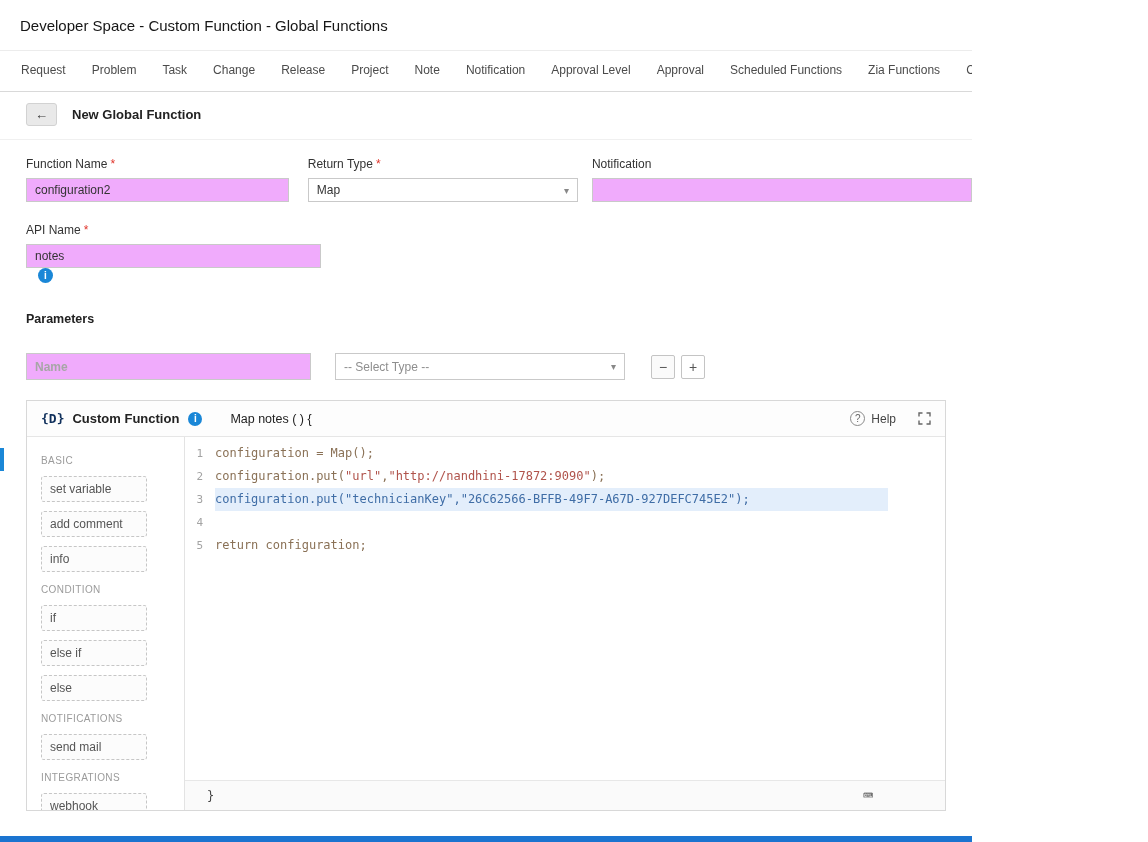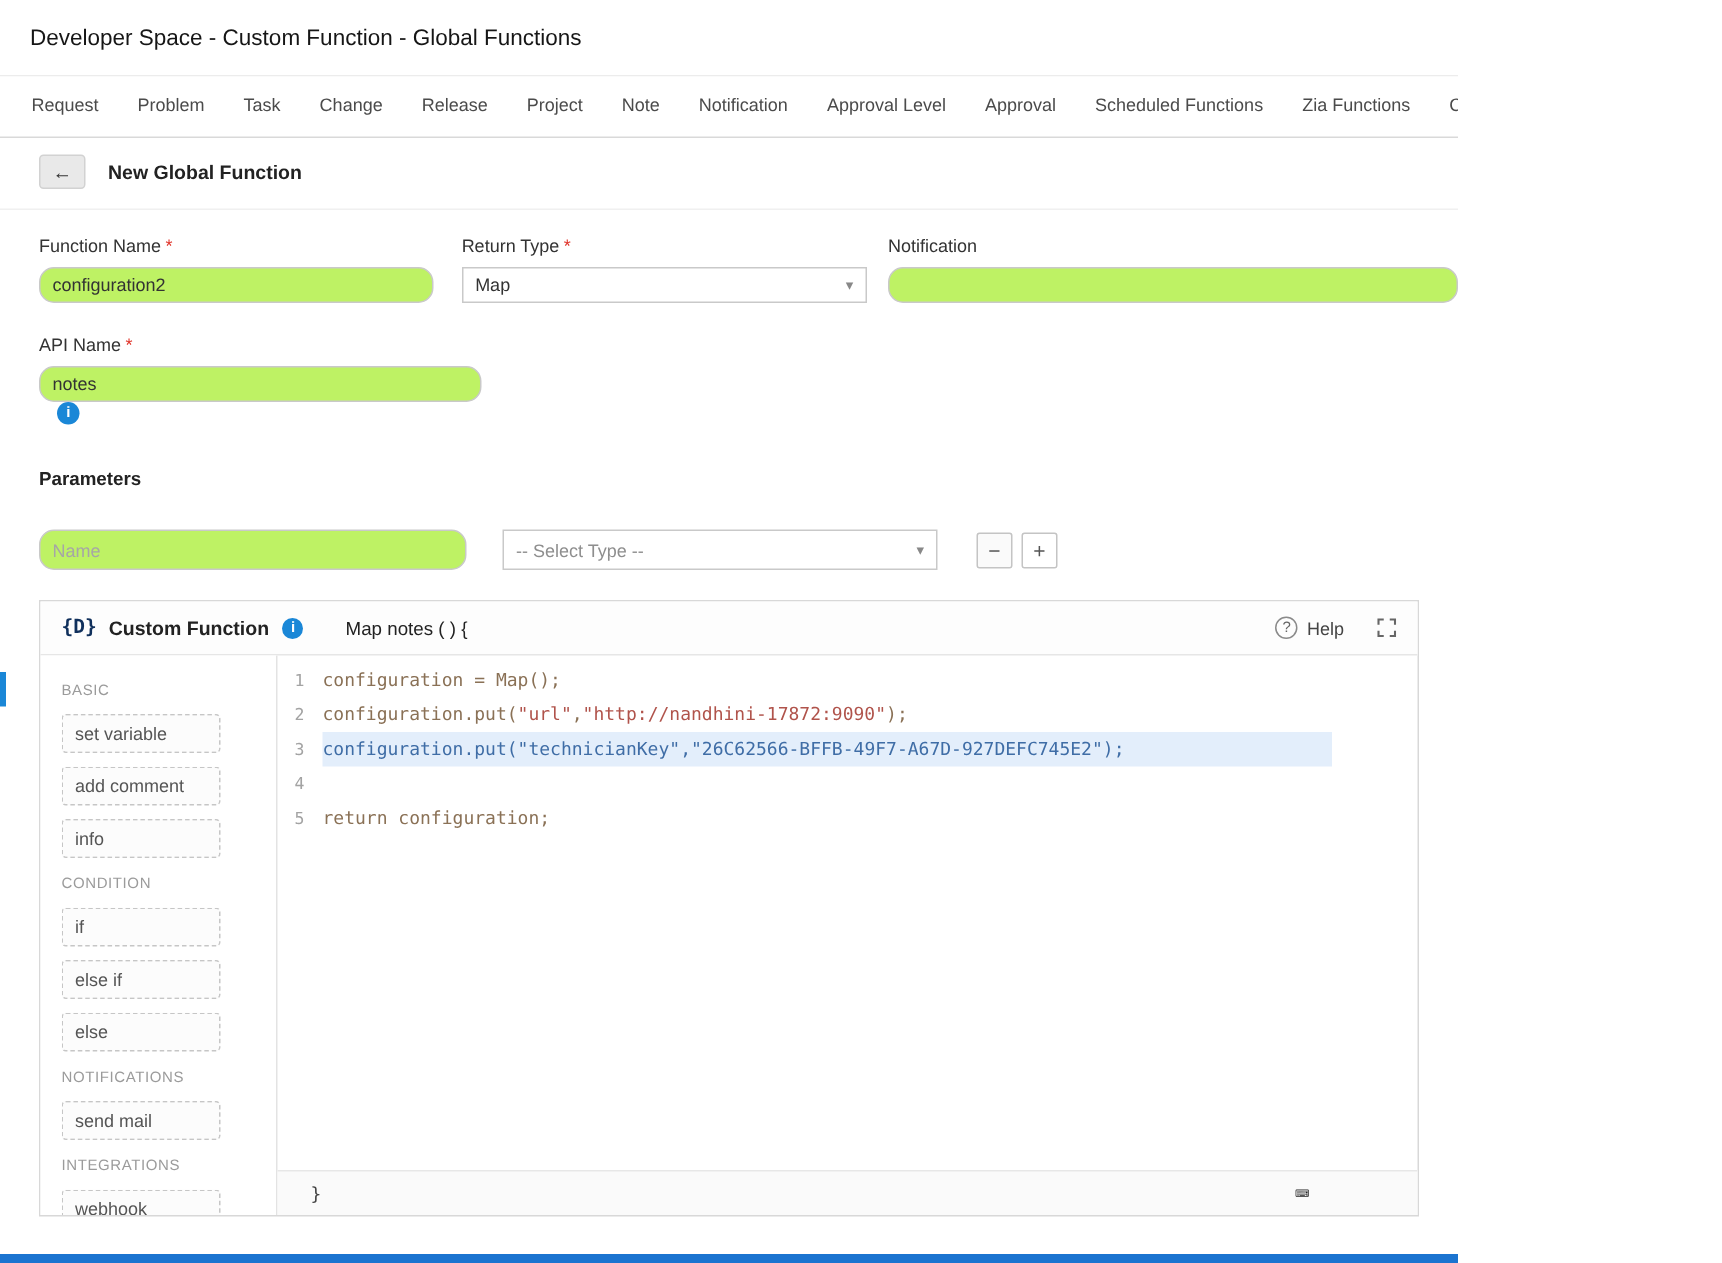--- a/index.html
+++ b/index.html
@@ -31,35 +31,35 @@
 
   
   .form { padding-left:26px; }
   .frow { display:flex; margin-top:17px; }
   .fg-fname { width:318px; }
   .fg-rtype { width:327px; margin-left:19px; }
   .fg-desc  { width:460px; margin-left:14px; }
   .flabel { font-size:12px; color:#333; margin-bottom:7px; display:block; }
   .req { color:#e0352b; margin-left:3px; }
   .tinput { height:24px; border:1px solid #c9c9c9; padding:0 8px; font-size:12px; color:#333;
-            width:100%; border-radius:10px; font-family:inherit; background:#bef264; }
+            width:100%; border-radius:0; font-family:inherit; background:#f0abfc; }
   .tinput::placeholder { color:#a6a6a6; }
   .select { height:24px; border:1px solid #c9c9c9; display:flex; align-items:center;
             justify-content:space-between; padding:0 8px; font-size:12px; color:#333;
             background:#fff; cursor:pointer; }
   .caret { color:#888; font-size:10px; }
   .apirow { display:flex; align-items:flex-start; margin-top:0;flex-direction:column; }
   .api-input { width:295px; }
   .info-icon { width:15px; height:15px; border-radius:50%; background:#1a87d7; color:#fff;
                font-size:10px; font-weight:bold; display:inline-flex; align-items:center;
                justify-content:center; margin-left:12px; cursor:pointer; flex:none; }
   .frow2 { margin-top:21px; }
   .params-label { margin-top:29px; font-size:12.5px; font-weight:bold; color:#222; }
   .param-row { margin-top:27px; display:flex; align-items:center; }
-  .param-name { width:285px; height:27px; }
+  .param-name { width:285px; height:27px;font-weight:bold; }
   .param-type { width:290px; height:27px; margin-left:24px; }
   .param-type .sel-text { color:#8e8e8e; }
   .sq-btn { width:24px; height:24px; border:1px solid #c4c4c4; border-radius:2px; background:#fff;
             color:#555; font-size:14px; line-height:1; cursor:pointer; }
   .sq-btn.minus { margin-left:26px; background:#fafafa; }
   .sq-btn.plus  { margin-left:6px; }
 
   
   .editor { margin:20px 26px 0; height:411px; border:1px solid #d8d8d8; background:#fff; }
   .ed-header { height:36px; display:flex; align-items:center; padding:0 14px;

